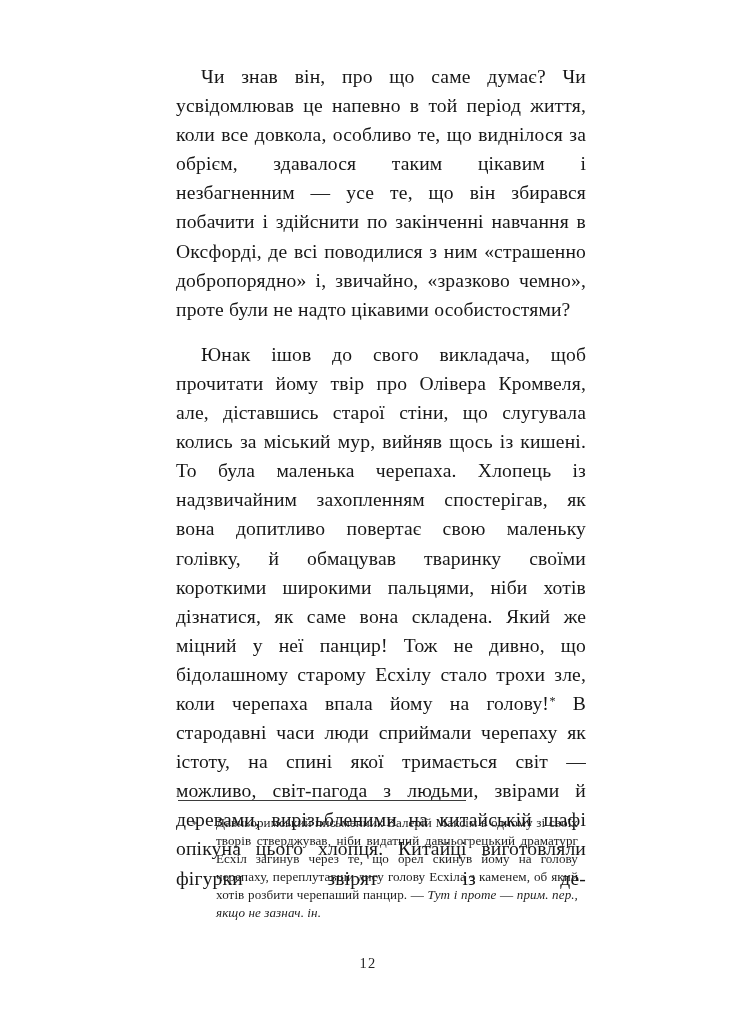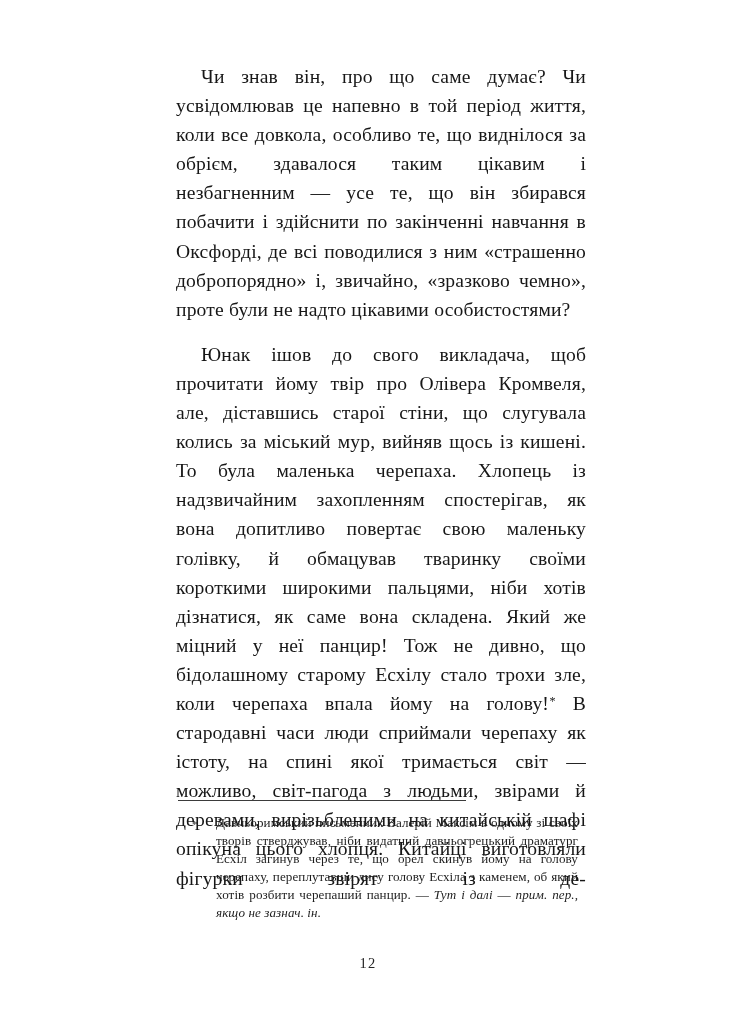--- a/index.html
+++ b/index.html
@@ -138,20 +138,20 @@
     <p class="para continues"><span>Юнак ішов до свого викладача, щоб прочитати йому твір про Олівера Кромвеля, але, діставшись старої стіни, що слугувала колись за міський мур, вийняв щось із кишені. То була маленька черепаха. Хлопець із надзвичайним захопленням спостерігав, як вона допитливо повертає свою маленьку голівку, й обмацував тваринку своїми короткими широкими пальцями, ніби хотів дізнатися, як саме вона складена. Який же міцний у неї панцир! Тож не дивно, що бідолашному старому Есхілу стало трохи зле, коли черепаха впала йому на голову!</span><sup class="fn-ref">*</sup><span> В стародавні часи люди сприймали черепаху як істоту, на спині якої тримається світ — можливо, світ-пагода з людьми, звірами й деревами, вирізьбленими на китайській шафі опікуна цього хлопця. Китайці виготовляли фігурки звірят із де-</span></p>
 
   </div>
 
   <div class="footnote-area">
 
     <hr class="footnote-rule">
 
     <div class="footnote">
       <span class="fn-marker">*</span>
-      <span class="fn-text"><span>Давньоримський письменник Валерій Максім в одному зі своїх творів стверджував, ніби видатний давньогрецький драматург Есхіл загинув через те, що орел скинув йому на голову черепаху, переплутавши лису голову Есхіла з каменем, об який хотів розбити черепаший панцир. — </span><em>Тут і далі</em><span> — </span><em>прим. пер., якщо не зазнач. ін.</em></span>
+      <span class="fn-text"><span>Давньоримський письменник Валерій Максім в одному зі своїх творів стверджував, ніби видатний давньогрецький драматург Есхіл загинув через те, що орел скинув йому на голову черепаху, переплутавши лису голову Есхіла з каменем, об який хотів розбити черепаший панцир. — </span><em>Тут і проте</em><span> — </span><em>прим. пер., якщо не зазнач. ін.</em></span>
     </div>
 
   </div>
 
   <div class="folio">12</div>
 
 </div>
 
 </body></html>

